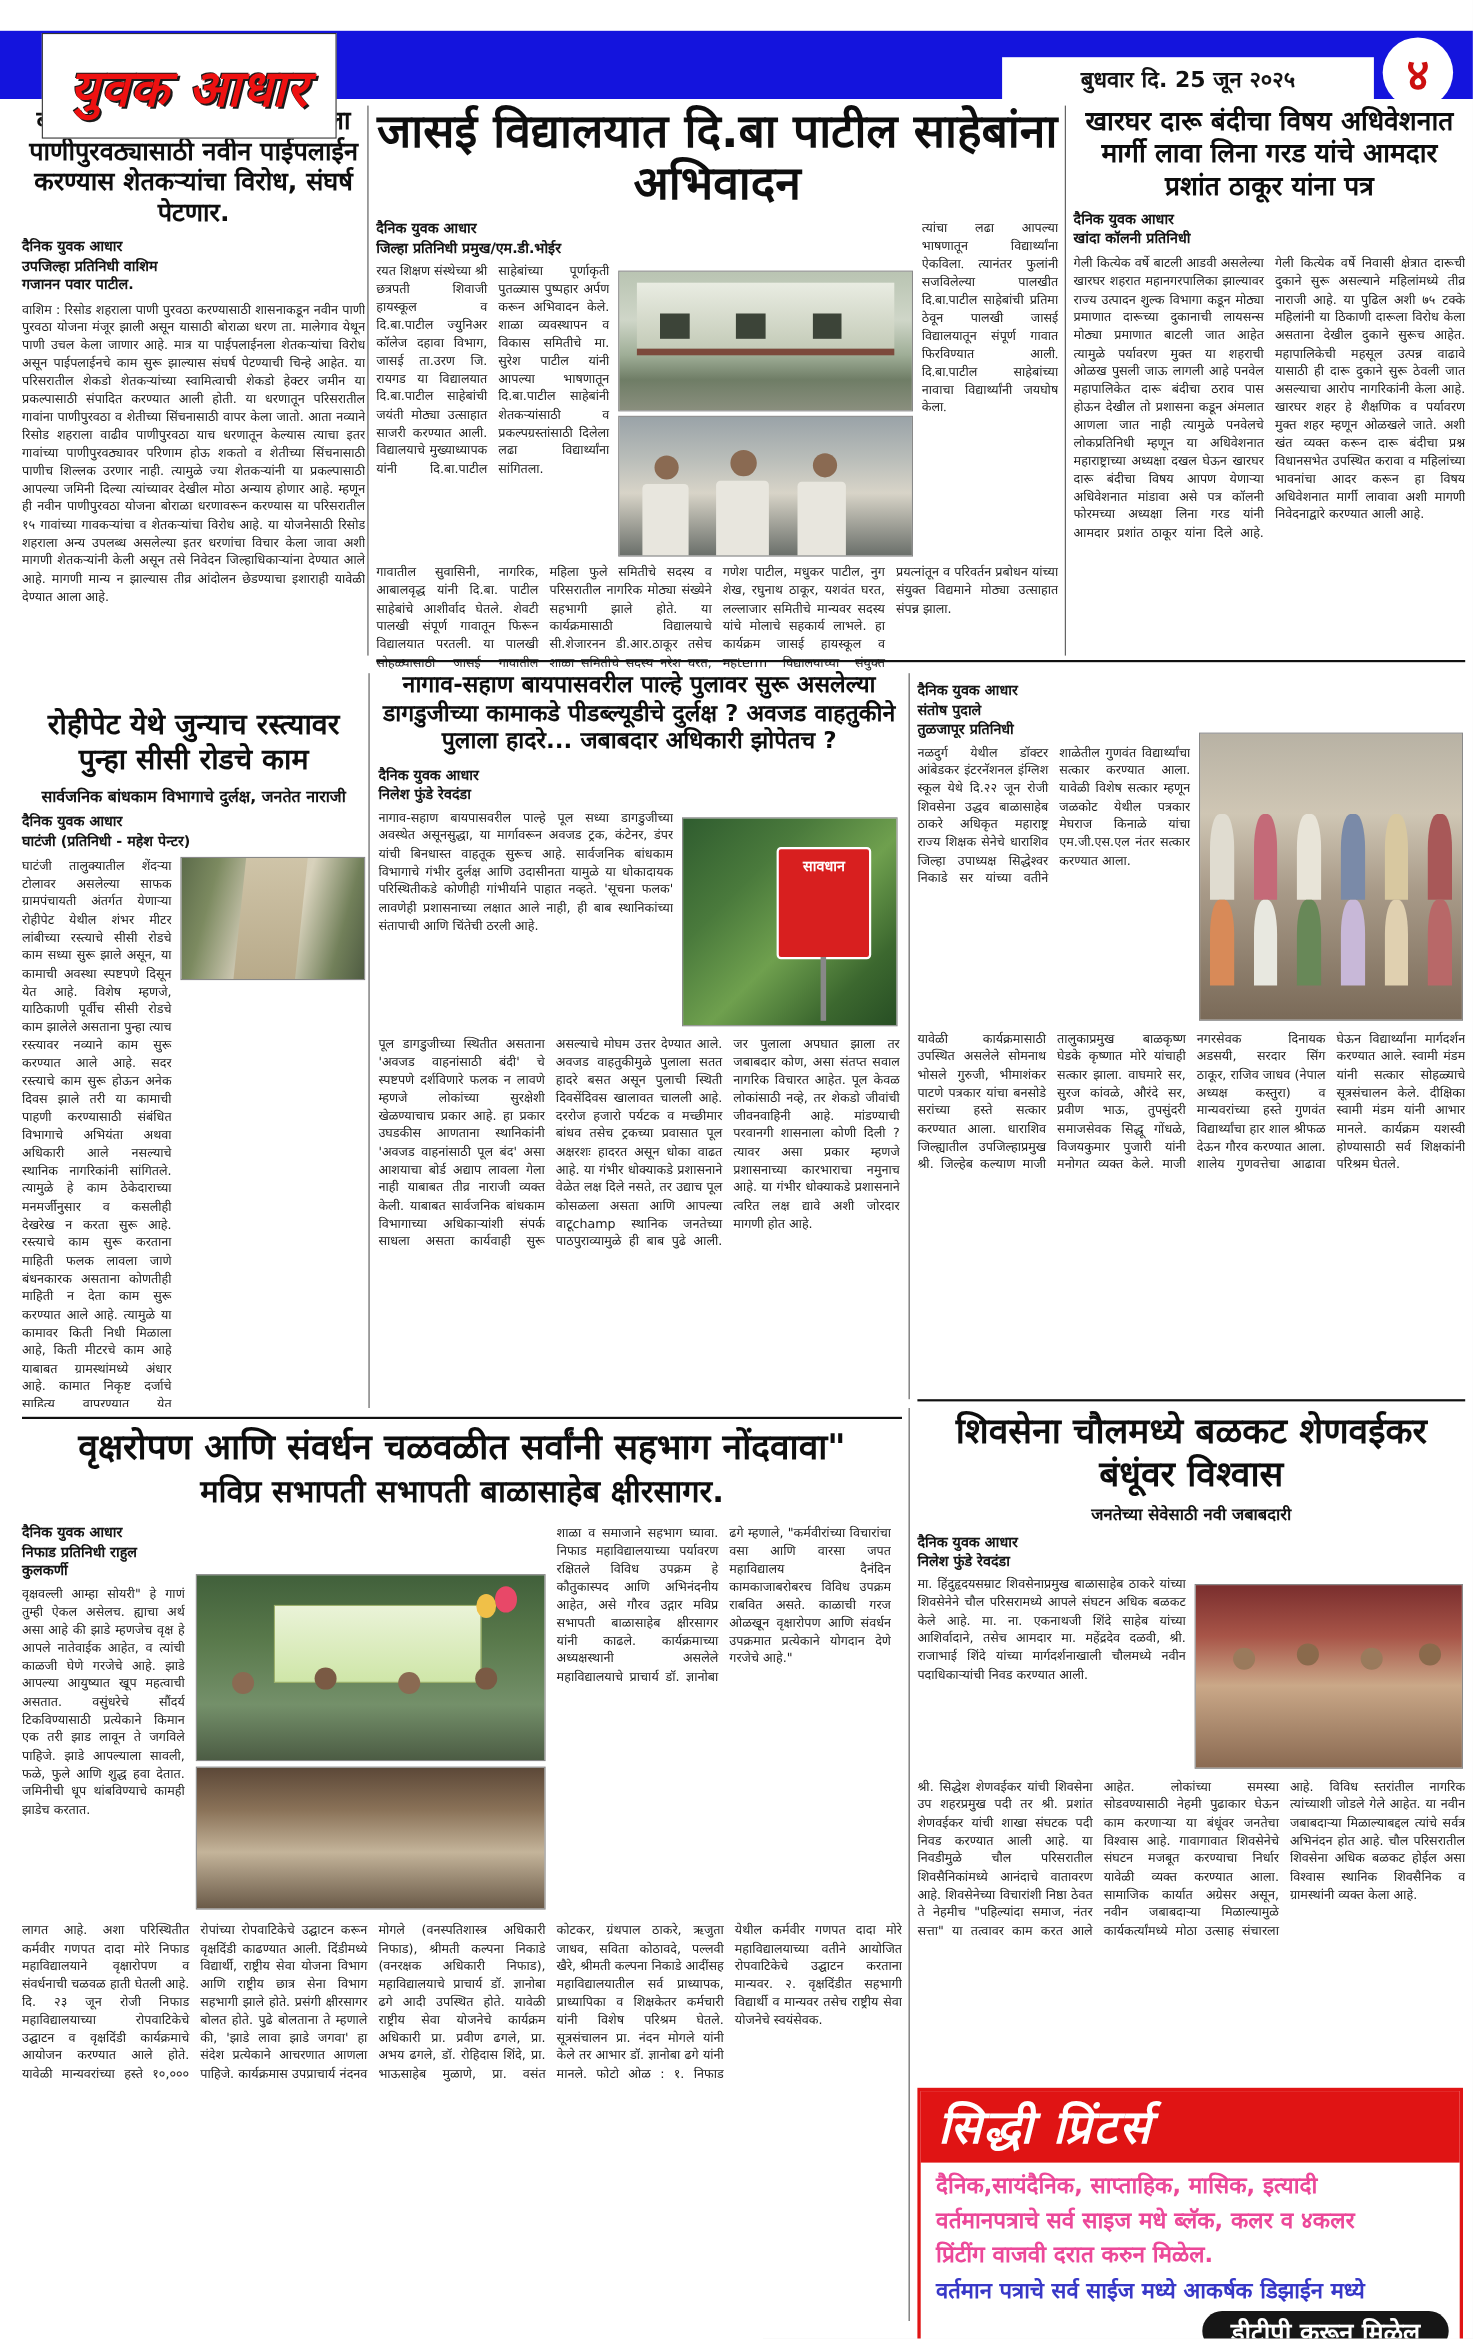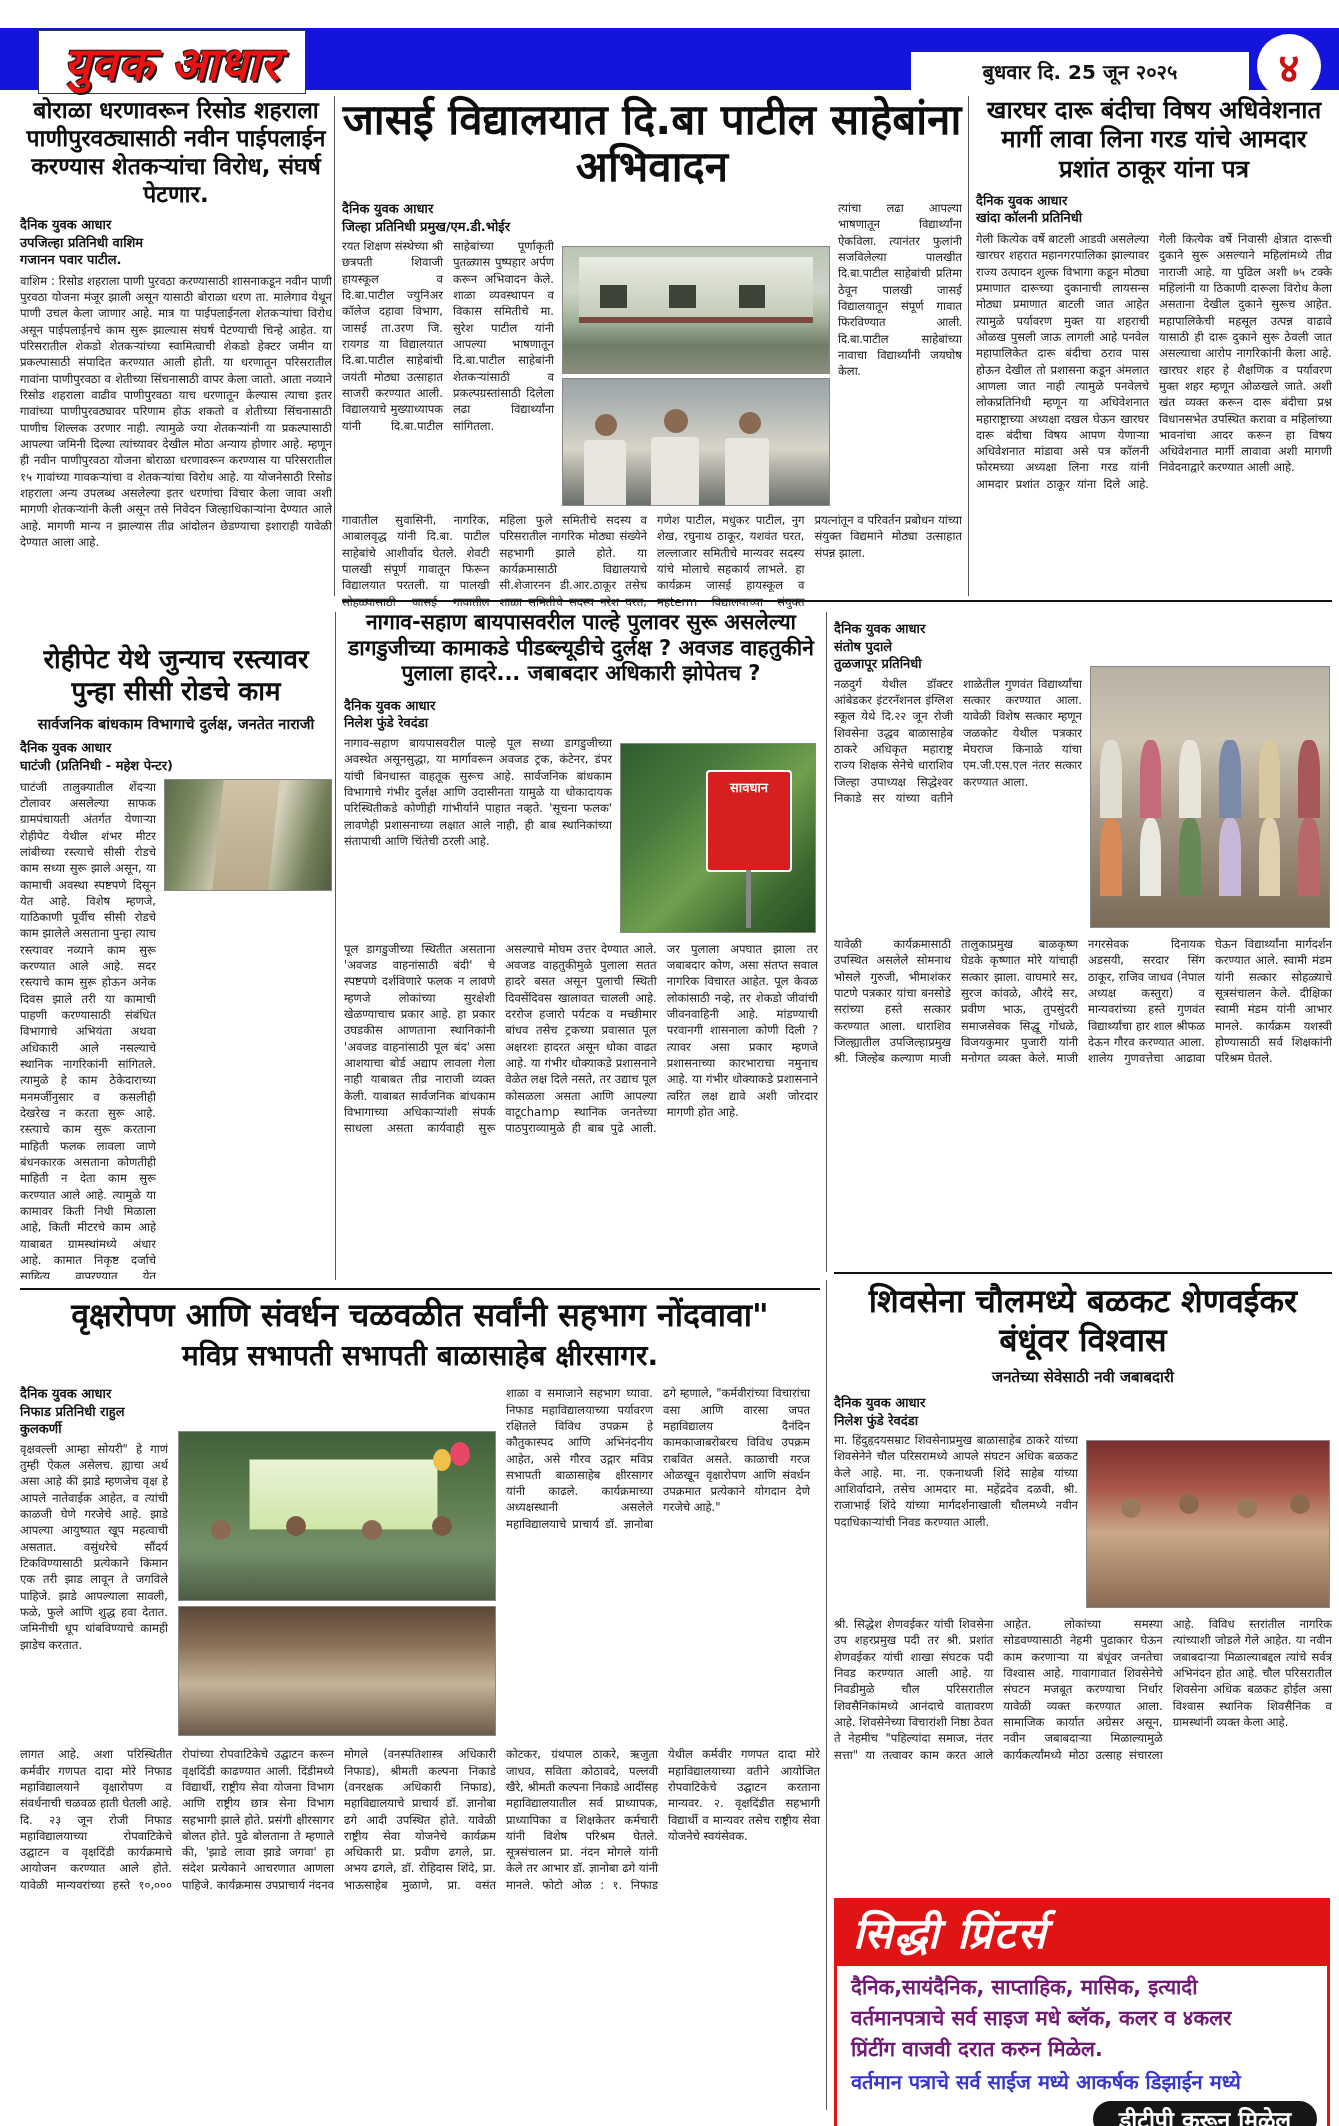--- a/index.html
+++ b/index.html
@@ -1,21 +1,21 @@
 <!DOCTYPE html>
 <html><head>
 <meta charset="utf-8">
 <style>
   * { margin:0; padding:0; box-sizing:border-box; }
   body { background:#e8e8e8; font-family:"DejaVu Sans","Liberation Sans",sans-serif; }
   .page { position:relative; width:1339px; height:2126px; background:#ffffff; margin:0 auto; overflow:hidden; color:#141414; }
 
   
   .banner { position:absolute; left:0; top:28px; width:1339px; height:62px; background:#1414dd; }
-  .logo-box { position:absolute; left:38px; top:30px; width:268px; height:64px; background:#ffffff; border:1px solid #333; display:flex; align-items:center; justify-content:center; z-index:3; }
+  .logo-box { position:absolute; left:38px; top:30px; width:268px; height:96px; background:#ffffff; border:1px solid #333; display:flex; align-items:center; justify-content:center; z-index:3; }
   .logo-text { font-size:46px; font-weight:800; color:#ee1111; letter-spacing:1px; text-shadow:2px 2px 0 #1a1a1a, -1px -1px 0 #1a1a1a; font-style:italic; }
   .date-box { position:absolute; right:90px; top:52px; width:338px; height:38px; background:#ffffff; display:flex; align-items:center; justify-content:center; font-weight:700; font-size:20px; z-index:3; }
   .pageno-circle { position:absolute; right:18px; top:34px; width:64px; height:64px; border-radius:50%; background:#ffffff; display:flex; align-items:center; justify-content:center; z-index:4; }
   .pageno { color:#cc0f0f; font-size:40px; font-weight:800; }
 
   
   .hl { font-weight:800; color:#0e0e0e; text-align:center; line-height:1.22; }
   .sub { font-weight:800; text-align:center; }
   .by { font-weight:700; font-size:13px; line-height:1.35; }
   .body-txt { font-size:11.5px; line-height:1.42; text-align:justify; color:#1c1c1c; }
@@ -45,21 +45,21 @@
   .dot-person { width:9%; height:100%; border-radius:40% 40% 0 0; }
   .ph-banner { background:linear-gradient(180deg,#41603b 0%,#59794b 35%,#74906a 70%,#4c5c44 100%); }
   .ph-banner .ban { position:absolute; left:22%; top:16%; width:60%; height:42%; background:linear-gradient(180deg,#eaf3d8,#cfe6a8); border:1px solid #9cb06a; }
   .ph-banner .balloon { position:absolute; border-radius:50%; }
   .ph-indoor { background:linear-gradient(180deg,#5c4838 0%,#8a7258 30%,#c4b49a 60%,#6a5a48 100%); }
   .ph-meet { background:linear-gradient(180deg,#7a2e2e 0%,#a85548 28%,#caa888 55%,#8a6a52 100%); }
 
   
   .ad { position:absolute; border:3px solid #e01414; background:#ffffff; }
   .ad-head { background:#e01414; color:#ffffff; font-weight:800; font-size:42px; padding:2px 16px 6px; font-style:italic; letter-spacing:2px; }
-  .ad-red { color:#701a75; font-weight:800; font-size:20.5px; line-height:1.5; padding:6px 14px 0; }
+  .ad-red { color:#ec4899; font-weight:800; font-size:20.5px; line-height:1.5; padding:6px 14px 0; }
   .ad-blue { color:#3838c8; font-weight:800; font-size:20px; padding:4px 14px 2px; }
   .ad-badge { background:#161616; color:#ffffff; font-weight:800; font-size:23px; border-radius:20px; padding:2px 26px; display:inline-block; margin:4px 10px 6px auto; }
   .ad-badge-row { display:flex; justify-content:flex-end; }
   .ad-call-strip { position:relative; height:46px; background:#f4f0a2; border-top:3px solid #e01414; display:flex; align-items:center; }
   .ad-call { position:absolute; left:0; top:0; width:150px; height:100%; background:#e01414; clip-path:polygon(0 0,100% 0,72% 100%,0 100%); display:flex; align-items:center; padding-left:16px; color:#f8ee30; font-weight:800; font-size:30px; font-style:italic; }
   .ad-phones { margin-left:180px; color:#e01414; font-weight:800; font-size:31px; letter-spacing:1px; }
 </style>
 </head>
 <body>
 

